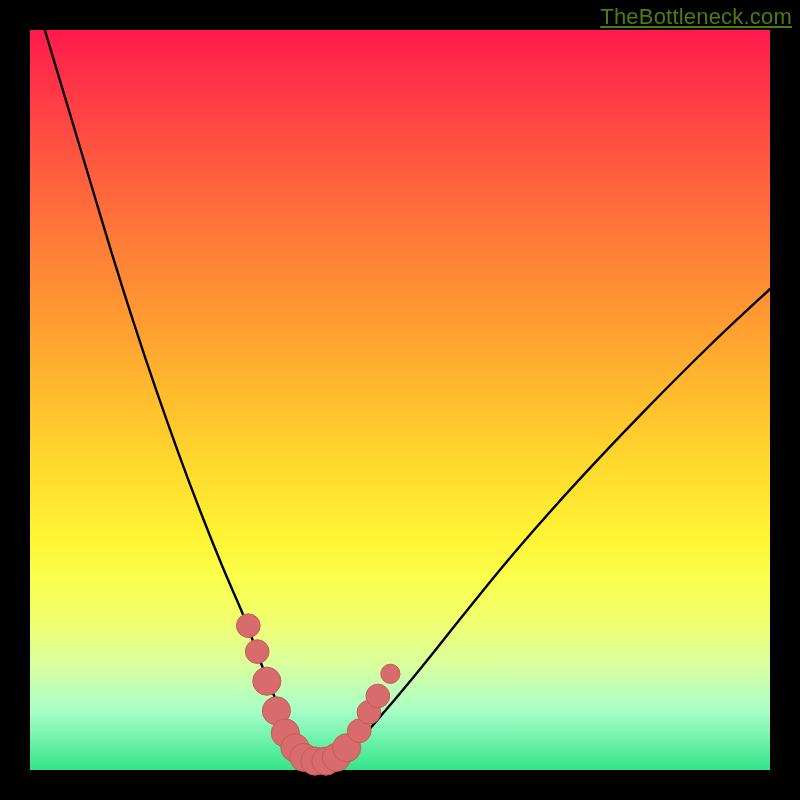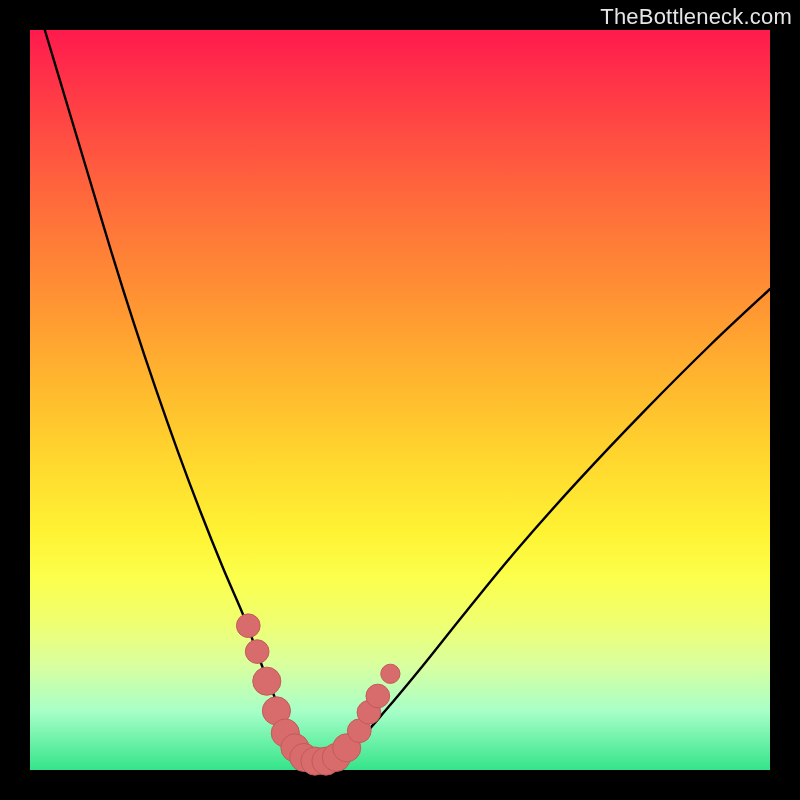--- a/index.html
+++ b/index.html
@@ -38,24 +38,25 @@
       #f0ff70 80%,
       #d8ffa0 86%,
       #a8ffc8 92%,
       #34e48a 100%
     );
   }
   .attrib {
     position: absolute;
     top: 4px;
     right: 8px;
-    color: #e5e5e5;
+    color: #4d7c0f;
     font-size: 22px;
     font-weight: 500;
     letter-spacing: 0.2px;
+    text-decoration: underline;
   }
   svg.curve {
     position: absolute;
     left: 30px;
     top: 30px;
     width: 740px;
     height: 740px;
     overflow: visible;
   }
 </style>

